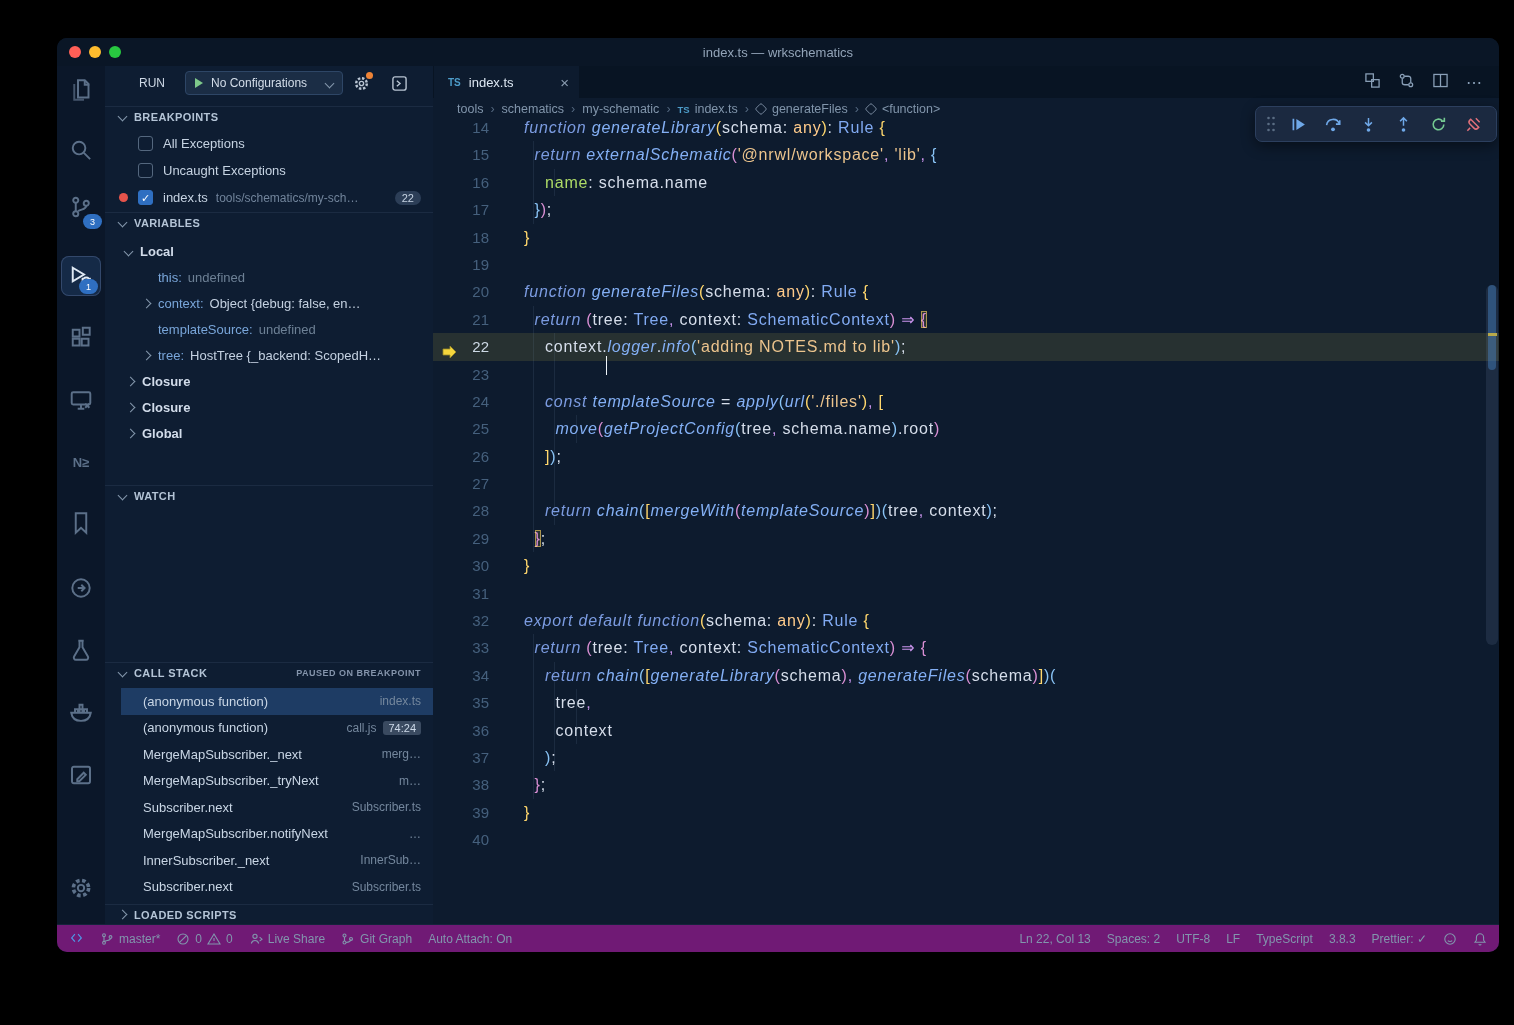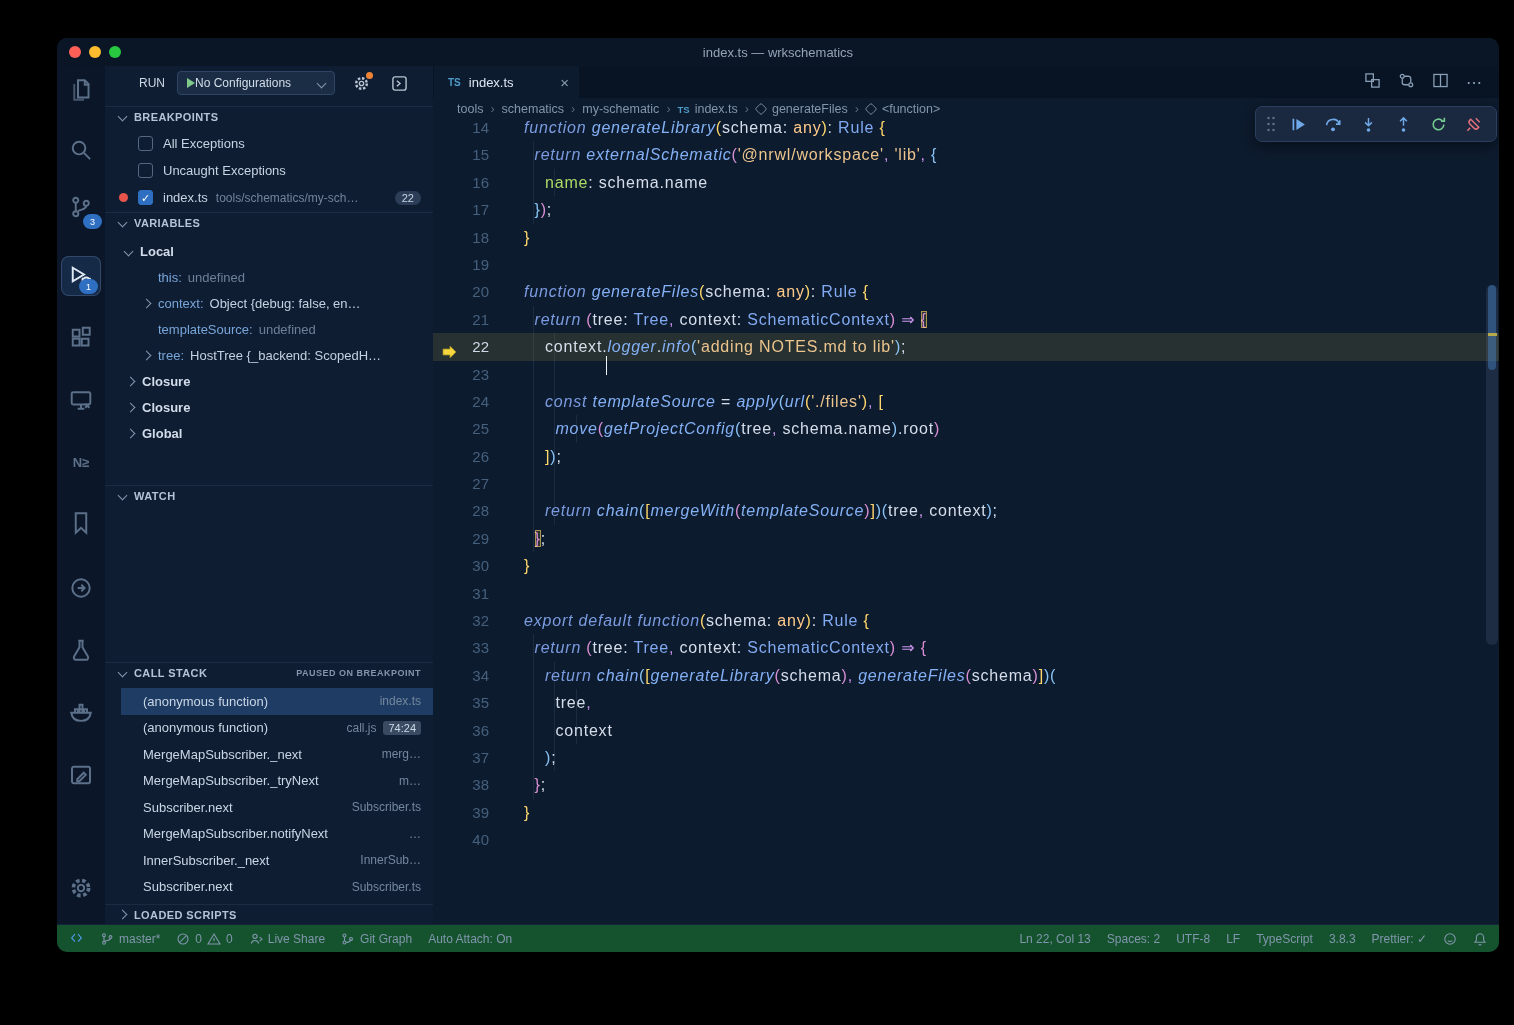--- a/index.html
+++ b/index.html
@@ -14,22 +14,22 @@
   .activitybar{position:absolute;left:0;top:28px;bottom:28px;width:48px;background:#0b1729;}
   .slot{position:absolute;left:0;width:48px;height:48px;display:flex;align-items:center;justify-content:center;color:#5c7089;}
   .slot svg{stroke:#5c7089;fill:none;stroke-width:1.3;}
   .slot.active{background:#152a47;box-shadow:inset 0 0 0 1px #33486b;border-radius:8px;left:4px;width:40px;height:40px;}
   .slot.active svg{stroke:#dfe9f4;}
   .abadge{position:absolute;right:3px;bottom:2px;min-width:15px;height:15px;border-radius:8px;background:#2f6fc1;color:#fff;font-size:9px;display:flex;align-items:center;justify-content:center;padding:0 2px;}
   .nx-label{font-weight:700;font-size:13px;color:#5c7089;}
   
   .sidebar{position:absolute;left:48px;top:28px;bottom:28px;width:328px;background:#0e1d32;border-right:1px solid #1a2940;font-size:13px;color:#c6d3e2;}
   .run-row{position:absolute;top:0;left:0;right:0;height:34px;display:flex;align-items:center;padding-left:34px;box-sizing:border-box;}
-  .run-label{font-size:12px;color:#cfd9e6;margin-right:12px;}
-  .dropdown{height:24px;background:#1b2d45;border:1px solid #2e4666;border-radius:4px;display:flex;align-items:center;padding:0 9px;font-size:12px;color:#d3dde9;width:158px;box-sizing:border-box;}
+  .run-label{font-size:12px;color:#cfd9e6;margin-right:20px;}
+  .dropdown{height:24px;background:#1b2d45;border:1px solid #2e4666;border-radius:4px;display:flex;align-items:center;padding:0 9px;gap:8px;font-size:12px;color:#d3dde9;width:158px;box-sizing:border-box;}
   .play-tri{width:0;height:0;border-left:8px solid #7fc98b;border-top:5px solid transparent;border-bottom:5px solid transparent;}
   .dd-text{flex:1;white-space:nowrap;overflow:hidden;}
   .chev{width:6px;height:6px;border-right:1.4px solid #8598ad;border-bottom:1.4px solid #8598ad;display:inline-block;transform:rotate(45deg);flex:none;}
   .chev.right{transform:rotate(-45deg);}
   .chev.hidden{visibility:hidden;}
   .run-gear{position:absolute;left:248px;top:9px;}
   .run-console{position:absolute;left:286px;top:9px;}
   .gear-dot{position:absolute;right:-3px;top:-3px;width:7px;height:7px;border-radius:50%;background:#ee8336;}
   .sec-head{position:absolute;left:0;right:0;height:20px;display:flex;align-items:center;padding-left:14px;font-size:11px;font-weight:700;letter-spacing:.4px;color:#b4c4d6;border-top:1px solid #1b2b42;box-sizing:border-box;}
   .sec-head .chev{margin-right:8px;}
@@ -100,21 +100,21 @@
   .tok-cur::after{content:"";position:absolute;left:-1px;top:4px;height:19px;border-left:1.6px solid #eef4fa;}
   .scrollbar{position:absolute;top:54px;right:0;width:14px;bottom:0;}
   .sb-thumb{position:absolute;left:1px;right:1px;top:165px;height:360px;background:rgba(121,150,184,.15);border-radius:6px;}
   .sb-accent{position:absolute;left:3px;right:3px;top:165px;height:85px;background:rgba(72,130,195,.45);border-radius:4px;}
   .ruler-mark{position:absolute;right:2px;top:213px;width:9px;height:3px;background:#b8a94a;}
   
   .debug-toolbar{position:absolute;top:68px;right:2px;height:36px;background:#1b2940;border:1px solid #2c3f5e;border-radius:7px;display:flex;align-items:center;padding:0 7px;gap:3px;box-shadow:0 4px 14px rgba(0,0,0,.45);z-index:30;box-sizing:border-box;}
   .dt-btn{width:32px;height:30px;display:flex;align-items:center;justify-content:center;border-radius:4px;}
   .dt-handle{width:16px;height:30px;display:flex;align-items:center;justify-content:center;}
   
-  .statusbar{position:absolute;left:0;right:0;bottom:0;height:28px;background:#14532d;border-top:1px solid #15233b;display:flex;align-items:center;justify-content:space-between;padding:0 12px;font-size:12px;color:#8296ad;box-sizing:border-box;}
+  .statusbar{position:absolute;left:0;right:0;bottom:0;height:28px;background:#701a75;border-top:1px solid #15233b;display:flex;align-items:center;justify-content:space-between;padding:0 12px;font-size:12px;color:#8296ad;box-sizing:border-box;}
   .sb-left,.sb-right{display:flex;align-items:center;gap:16px;}
   .sb-item{display:flex;align-items:center;gap:5px;white-space:nowrap;}
   .sb-item svg{stroke:#8296ad;fill:none;stroke-width:1.1;}
   .remote-ic svg{stroke:#4e9ae8;}
 </style>
 </head>
 <body>
 
 <div class="canvas">
   <div class="window">

